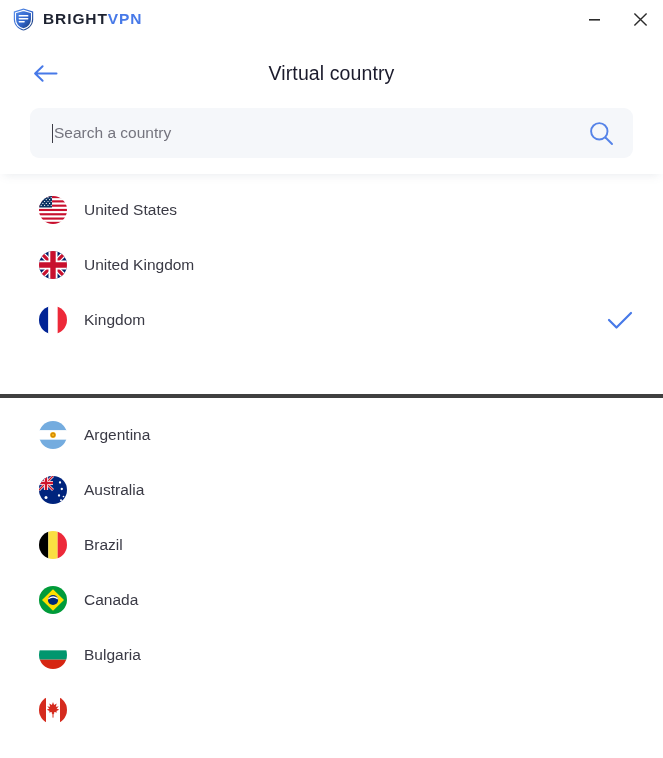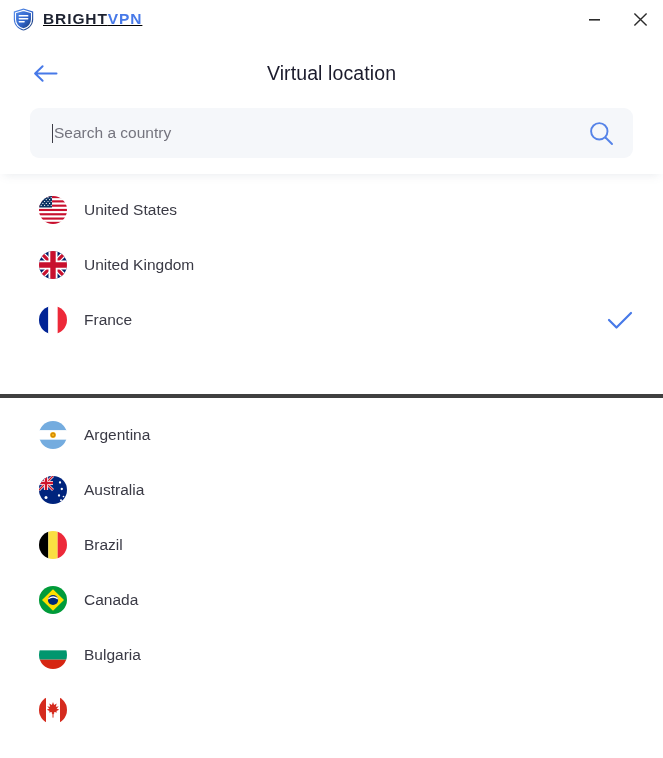--- a/index.html
+++ b/index.html
@@ -15,21 +15,20 @@
     position: relative;
   }
 
   
   .titlebar {
     position: relative;
     height: 38px;
     background: #ffffff;
     display: flex;
     align-items: center;
-    text-decoration: underline;
   }
   .brand {
     display: flex;
     align-items: center;
     gap: 9px;
     margin-left: 13px;
   }
   .brand-shield { width: 21px; height: 23px; display: block; }
   .brand-text {
     font-size: 15.5px;
@@ -198,21 +197,21 @@
   </div>
 </div>
 
 <div class="header">
   <div class="header-top">
     <div class="back-btn">
       <svg width="25" height="19" viewBox="0 0 25 19">
         <path d="M23.5 9.5 H2.2 M9.6 2.2 L2.1 9.5 L9.6 16.8" stroke="#4779e8" stroke-width="2" fill="none" stroke-linecap="round" stroke-linejoin="round"></path>
       </svg>
     </div>
-    <div class="page-title">Virtual location</div>
+    <div class="page-title">Virtual country</div>
   </div>
 
   <div class="searchbar">
     <div class="search-wrap">
       <div class="caret"></div>
       <input class="search-input" type="text" placeholder="Search a country" style="">
     </div>
     <div class="search-icon">
       <svg width="28" height="28" viewBox="0 0 28 28">
         <circle cx="12.3" cy="12.3" r="8.2" stroke="#5583e8" stroke-width="1.9" fill="none"></circle>
@@ -285,21 +284,21 @@
         </span>
       </div>
       <div class="row">
         <svg class="flag" viewBox="0 0 28 28">
           <g>
             <rect width="9.34" height="28" fill="#002395"></rect>
             <rect x="9.34" width="9.32" height="28" fill="#fff"></rect>
             <rect x="18.66" width="9.34" height="28" fill="#ed2939"></rect>
           </g>
         </svg>
-        <span class="row-label">France</span>
+        <span class="row-label">Kingdom</span>
         <span class="check">
           <svg width="26" height="22" viewBox="0 0 26 22">
             <path d="M2 11 L9.5 18.5 L24 4" stroke="#4779e8" stroke-width="2.2" fill="none" stroke-linecap="round" stroke-linejoin="round"></path>
           </svg>
         </span>
       </div>
     </div>
   <div class="group group-bottom">
       <div class="row">
         <svg class="flag" viewBox="0 0 28 28">

